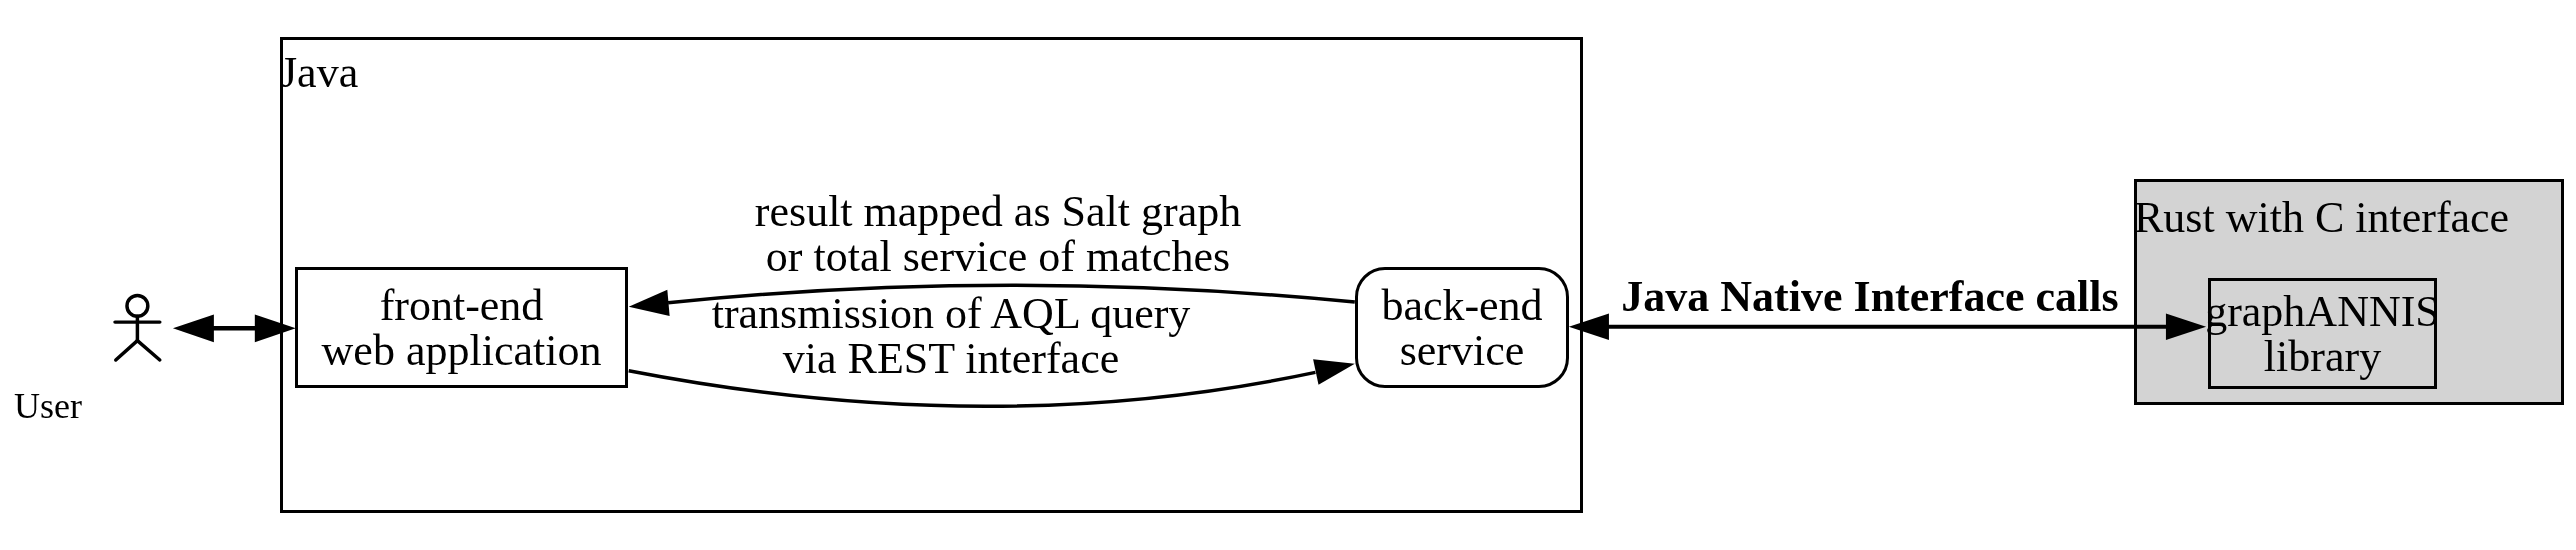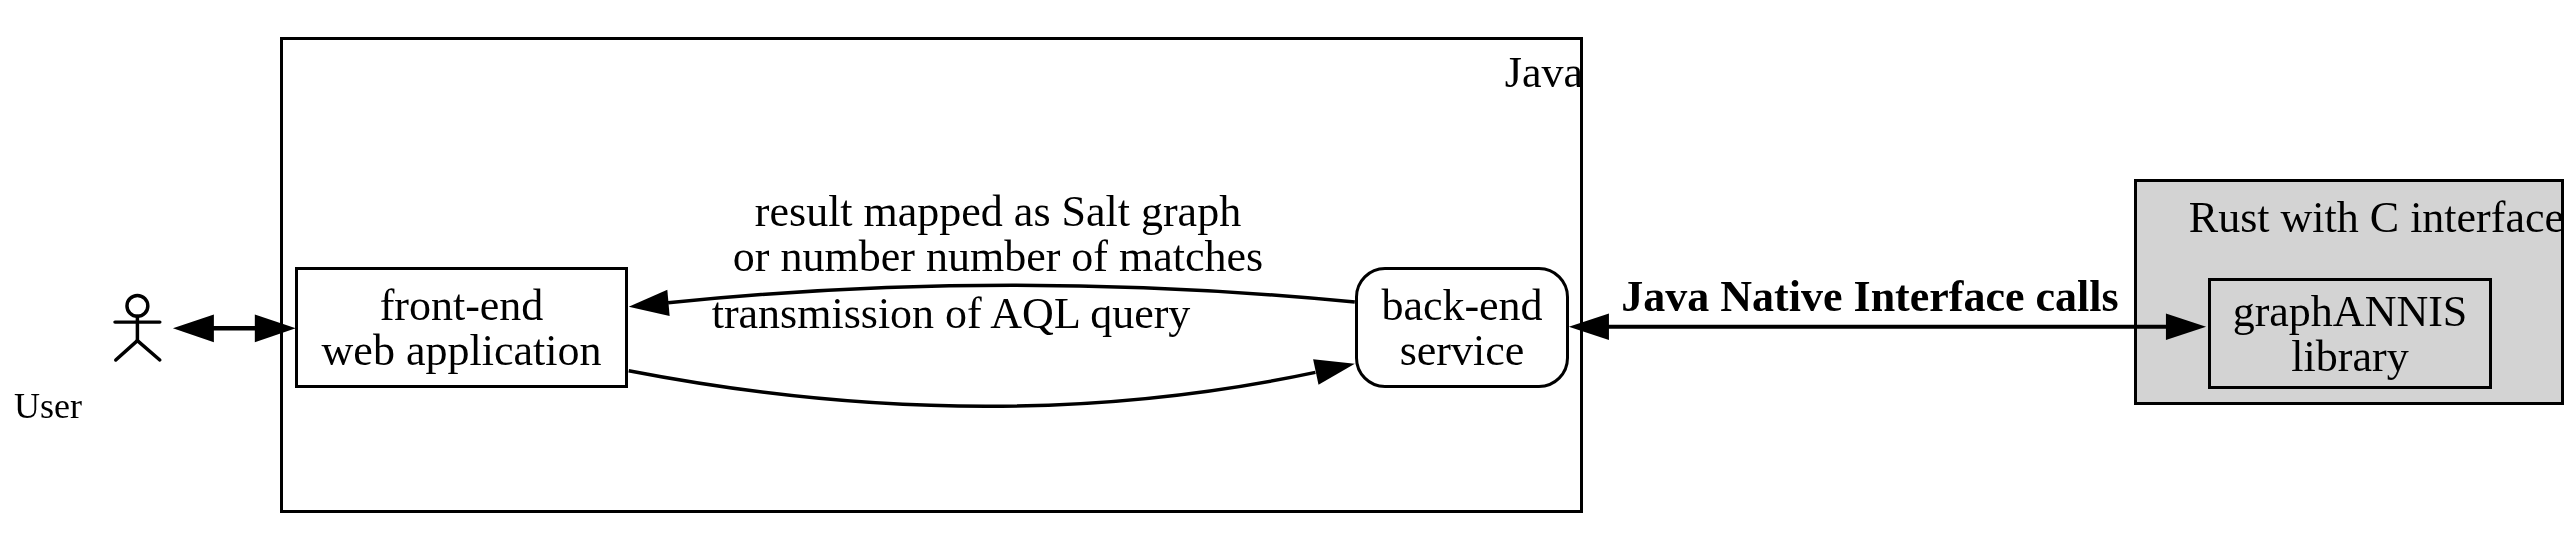--- a/index.html
+++ b/index.html
@@ -19,38 +19,38 @@
     display: flex;
     flex-direction: column;
     align-items: center;
     justify-content: center;
     text-align: center;
   }
   .node-line { font-size: 44px; line-height: 45px; white-space: nowrap; }
   .cluster-box { border: 3.1px solid #000000; }
   .cluster-title {
     font-size: 44px; line-height: 45px;
-    text-align: right; white-space: nowrap;
+    text-align: left; white-space: nowrap;
   }
   .edge-label {
     font-size: 44px; line-height: 45px;
     text-align: center; white-space: nowrap;
     transform: translateX(-50%);
   }
   .actor-label { font-size: 36px; line-height: 45px; white-space: nowrap; }
   #overlay { position: absolute; left: 0; top: 0; pointer-events: none; }
 
   
   #java-box        { left: 280px;  top: 37px;  width: 1303px; height: 476px; background: #ffffff; }
   #java-title      { left: 280px;  top: 50px;  width: 1303px; }
   #frontend-box    { left: 295px;  top: 267px; width: 333px;  height: 121px; }
   #backend-box     { left: 1355px; top: 267px; width: 214px;  height: 121px; border-radius: 30px; }
   #rust-box        { left: 2134px; top: 179px; width: 430px;  height: 226px; background: #d3d3d3; }
   #rust-title      { left: 2134px; top: 195px; width: 430px;  }
-  #graphannis-box  { left: 2208px; top: 278px; width: 284px;  height: 111px; background: #d3d3d3; }
+  #graphannis-box  { left: 2208px; top: 278px; width: 229px;  height: 111px; background: #d3d3d3; }
   #label-result        { left: 998px; top: 189px; }
   #label-transmission  { left: 951px; top: 291px; }
   #label-jni           { left: 1870px; top: 274px; font-weight: bold; }
   #user-label          { left: 14px;   top: 384px; }
 </style>
 </head>
 <body>
 
 <div id="canvas">
 
@@ -70,25 +70,26 @@
   <div id="rust-box" class="abs cluster-box"></div>
   <div id="rust-title" class="abs cluster-title">Rust with C interface</div>
 
   <div id="graphannis-box" class="abs node-box" style="background:#d3d3d3;">
     <div class="node-line">graphANNIS</div>
     <div class="node-line">library</div>
   </div>
 
   <div id="label-result" class="abs edge-label">
     <div>result mapped as Salt graph</div>
-    <div>or number number of matches</div>
+    <div>or total service of matches</div>
   </div>
 
   <div id="label-transmission" class="abs edge-label">
     <div>transmission of AQL query</div>
+    <div>via REST interface</div>
   </div>
 
   <div id="label-jni" class="abs edge-label">Java Native Interface calls</div>
 
   <div id="user-label" class="abs actor-label">User</div>
 
   <svg id="overlay" width="2576" height="550" viewBox="0 0 3333 712">
 
     <g stroke="#000000" stroke-width="4.5" fill="none" stroke-linecap="round">
       <circle cx="177" cy="396" r="13.5" fill="#ffffff"></circle>

